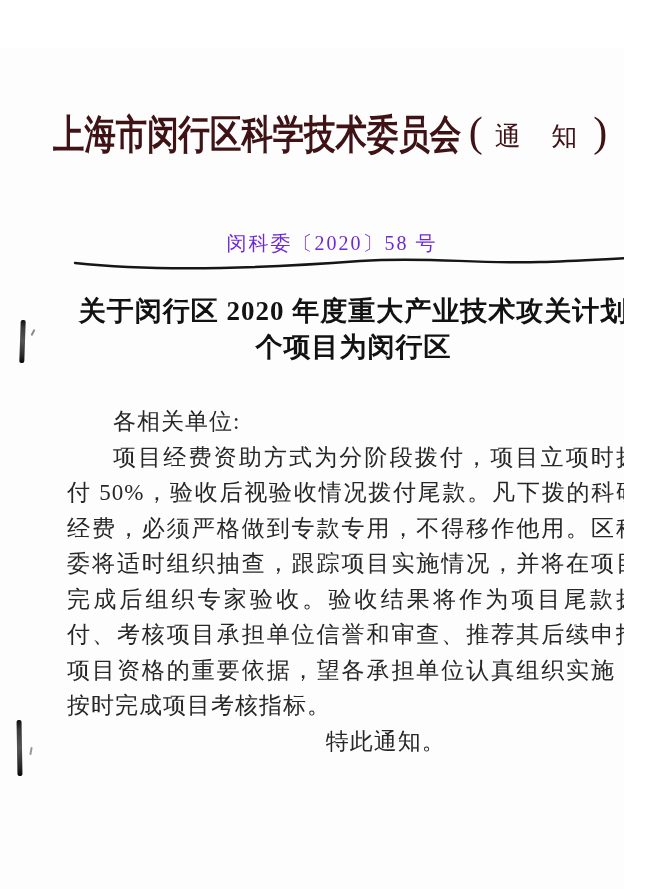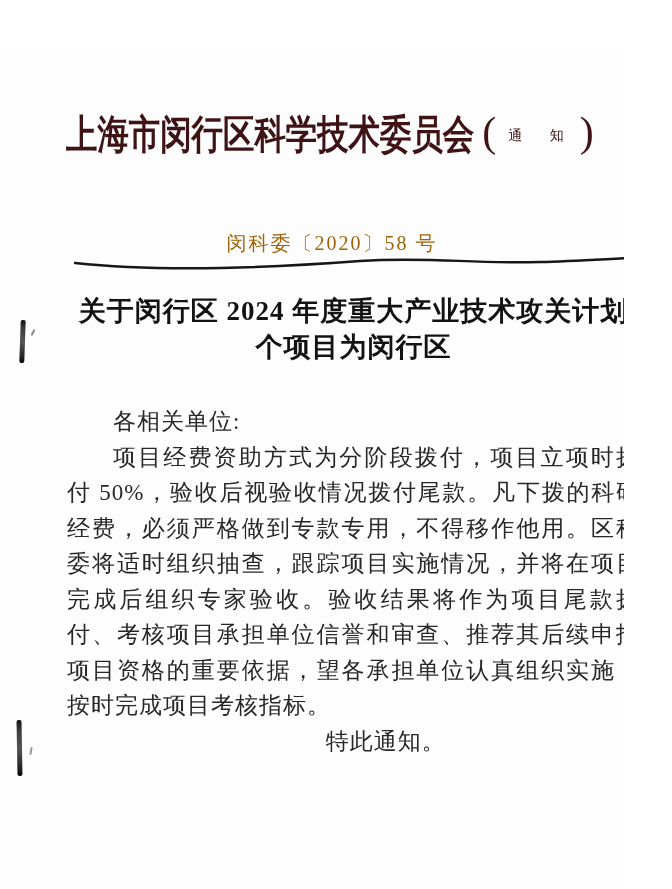--- a/index.html
+++ b/index.html
@@ -47,39 +47,39 @@
   }
   .paren {
     font-size: 42px;
     font-weight: 400;
     line-height: 44px;
     position: relative;
     top: -3px;
   }
   .paren.open { margin-left: 6px; }
   .doc-type-label {
-    font-size: 14px;
+    font-size: 26px;
     font-weight: 400;
     letter-spacing: 6px;
     word-spacing: 12px;
     margin: 0 10px 0 12px;
     position: relative;
     top: 1px;
   }
 
   
   .doc-number {
     position: absolute;
     top: 182px;
     left: 40px;
     right: 0;
     text-align: center;
     font-size: 20px;
     letter-spacing: 2px;
-    color: #a16207;
+    color: #6d28d9;
   }
 
   
   .divider {
     position: absolute;
     top: 205px;
     left: 0;
     width: 672px;
     height: 20px;
   }
@@ -164,21 +164,21 @@
     <span class="paren close">)</span>
   </header>
 
   <div class="doc-number">闵科委〔2020〕58 号</div>
 
   <svg class="divider" viewBox="0 0 672 20" xmlns="http://www.w3.org/2000/svg">
     <path d="M75 10 C150 18, 240 17, 360 8 C430 3.5, 470 11, 540 9 C580 8, 622 5, 655 4" fill="none" stroke="#161616" stroke-width="2.4" stroke-linecap="round"></path>
   </svg>
 
   <h1 class="doc-title">
-    <span>关于闵行区 2024 年度重大产业技术攻关计划</span><br>
+    <span>关于闵行区 2020 年度重大产业技术攻关计划</span><br>
     <span>个项目为闵行区</span>
   </h1>
 
   <div class="doc-body">
     <p class="salutation">各相关单位:</p>
     <p>项目经费资助方式为分阶段拨付，项目立项时拨付 50%，验收后视验收情况拨付尾款。凡下拨的科研经费，必须严格做到专款专用，不得移作他用。区科委将适时组织抽查，跟踪项目实施情况，并将在项目完成后组织专家验收。验收结果将作为项目尾款拨付、考核项目承担单位信誉和审查、推荐其后续申报项目资格的重要依据，望各承担单位认真组织实施，按时完成项目考核指标。</p>
     <p class="closing">特此通知。</p>
   </div>
 
 </div>

